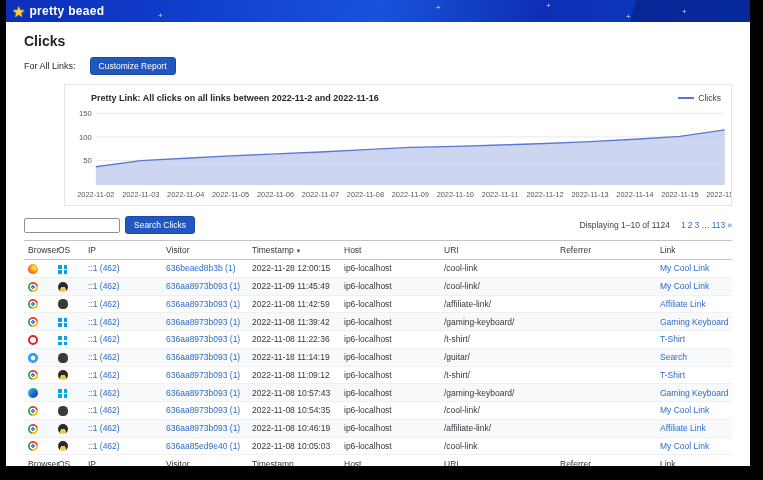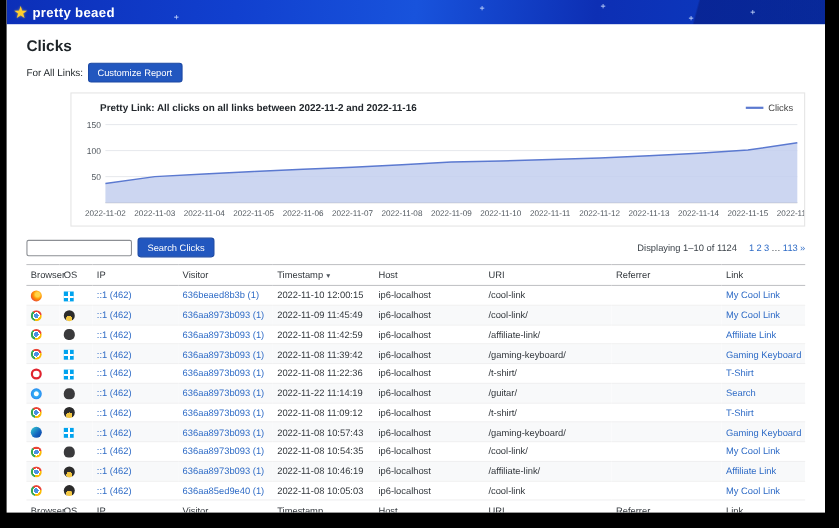--- a/index.html
+++ b/index.html
@@ -14,21 +14,21 @@
   .topbar::after { content:''; position:absolute; right:0; top:0; width:180px; height:100%;
     background:linear-gradient(105deg, transparent 0 35%, rgba(6,24,120,.55) 36%); }
   .logo-star { color:#ffce2e; font-size:15px; line-height:1; margin-right:4px; text-shadow:0 0 2px rgba(255,210,60,.8); position:relative; z-index:2; }
   .logo-text { color:#fff; font-size:12px; font-weight:bold; letter-spacing:.3px; position:relative; z-index:2; }
   .sparkle { position:absolute; color:#cfe0ff; font-size:8px; line-height:1; z-index:2; }
   .sparkle::before { content:'+'; }
 
   
   .content { padding:0 18px; }
   .page-title { font-size:14px; font-weight:600; color:#1d2327; margin:11px 0 8px; }
-  .report-row { display:flex; align-items:center; gap:4px; font-size:9px; color:#1d2327; margin-bottom:9px; }
+  .report-row { display:flex; align-items:center; gap:14px; font-size:9px; color:#1d2327; margin-bottom:9px; }
   .btn { background:#2257bf; color:#fff; border:1px solid #1c49a4; border-radius:3px; font-size:8.5px;
     padding:3px 8px; cursor:pointer; font-family:"Liberation Sans", sans-serif; }
 
   
   .chart-card { margin:0 0 10px 40px; border:1px solid #e5e5e5; background:#fff; padding:6px 0 2px; position:relative; }
   .chart-title { font-size:9px; font-weight:bold; color:#23282d; margin:2px 0 4px 26px; }
   .chart-legend { position:absolute; right:10px; top:8px; display:flex; align-items:center; gap:4px; font-size:8.5px; color:#444; }
   .legend-line { display:inline-block; width:16px; height:0; border-top:2px solid #5b79d0; }
   .chart-svg { width:100%; height:96px; display:block; }
 
@@ -157,21 +157,21 @@
               <th>Referrer</th>
               <th>Link</th>
             </tr>
           </thead>
         <tbody>
             <tr>
               <td><span class="bicon b-firefox"></span></td>
               <td><span class="oicon o-windows"></span></td>
               <td><a href="#">::1 (462)</a></td>
               <td><a href="#">636beaed8b3b (1)</a></td>
-              <td>2022-11-10 12:00:15</td>
+              <td>2022-11-28 12:00:15</td>
               <td>ip6-localhost</td>
               <td>/cool-link</td>
               <td></td>
               <td><a href="#">My Cool Link</a></td>
             </tr>
             <tr>
               <td><span class="bicon b-chrome"></span></td>
               <td><span class="oicon o-linux"></span></td>
               <td><a href="#">::1 (462)</a></td>
               <td><a href="#">636aa8973b093 (1)</a></td>
@@ -212,21 +212,21 @@
               <td>ip6-localhost</td>
               <td>/t-shirt/</td>
               <td></td>
               <td><a href="#">T-Shirt</a></td>
             </tr>
             <tr>
               <td><span class="bicon b-safari"></span></td>
               <td><span class="oicon o-apple"></span></td>
               <td><a href="#">::1 (462)</a></td>
               <td><a href="#">636aa8973b093 (1)</a></td>
-              <td>2022-11-22 11:14:19</td>
+              <td>2022-11-18 11:14:19</td>
               <td>ip6-localhost</td>
               <td>/guitar/</td>
               <td></td>
               <td><a href="#">Search</a></td>
             </tr>
             <tr>
               <td><span class="bicon b-chrome"></span></td>
               <td><span class="oicon o-linux"></span></td>
               <td><a href="#">::1 (462)</a></td>
               <td><a href="#">636aa8973b093 (1)</a></td>

